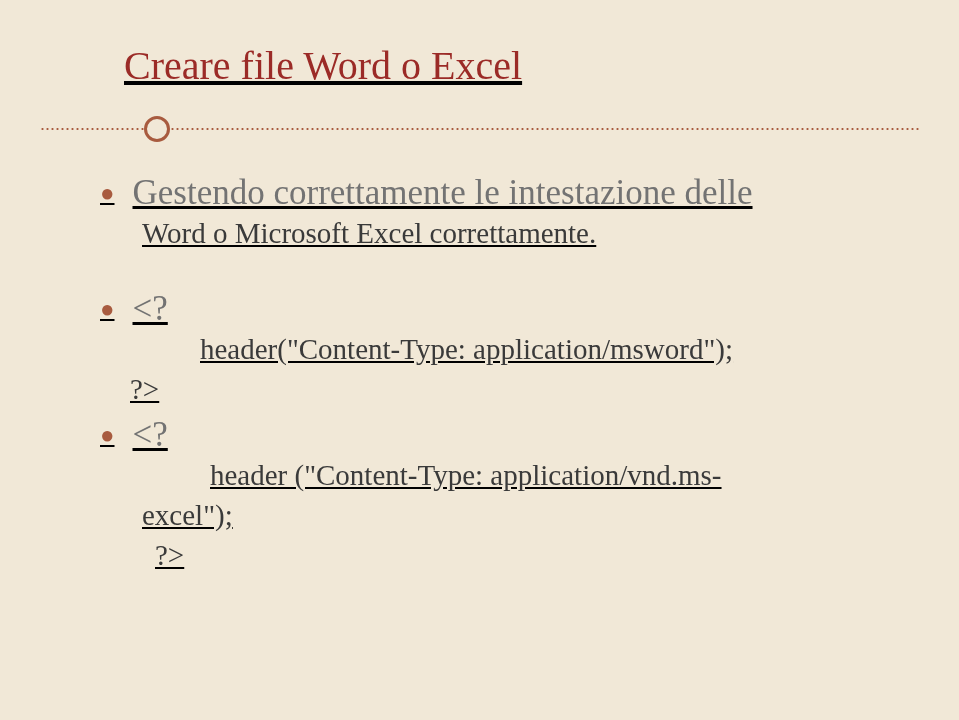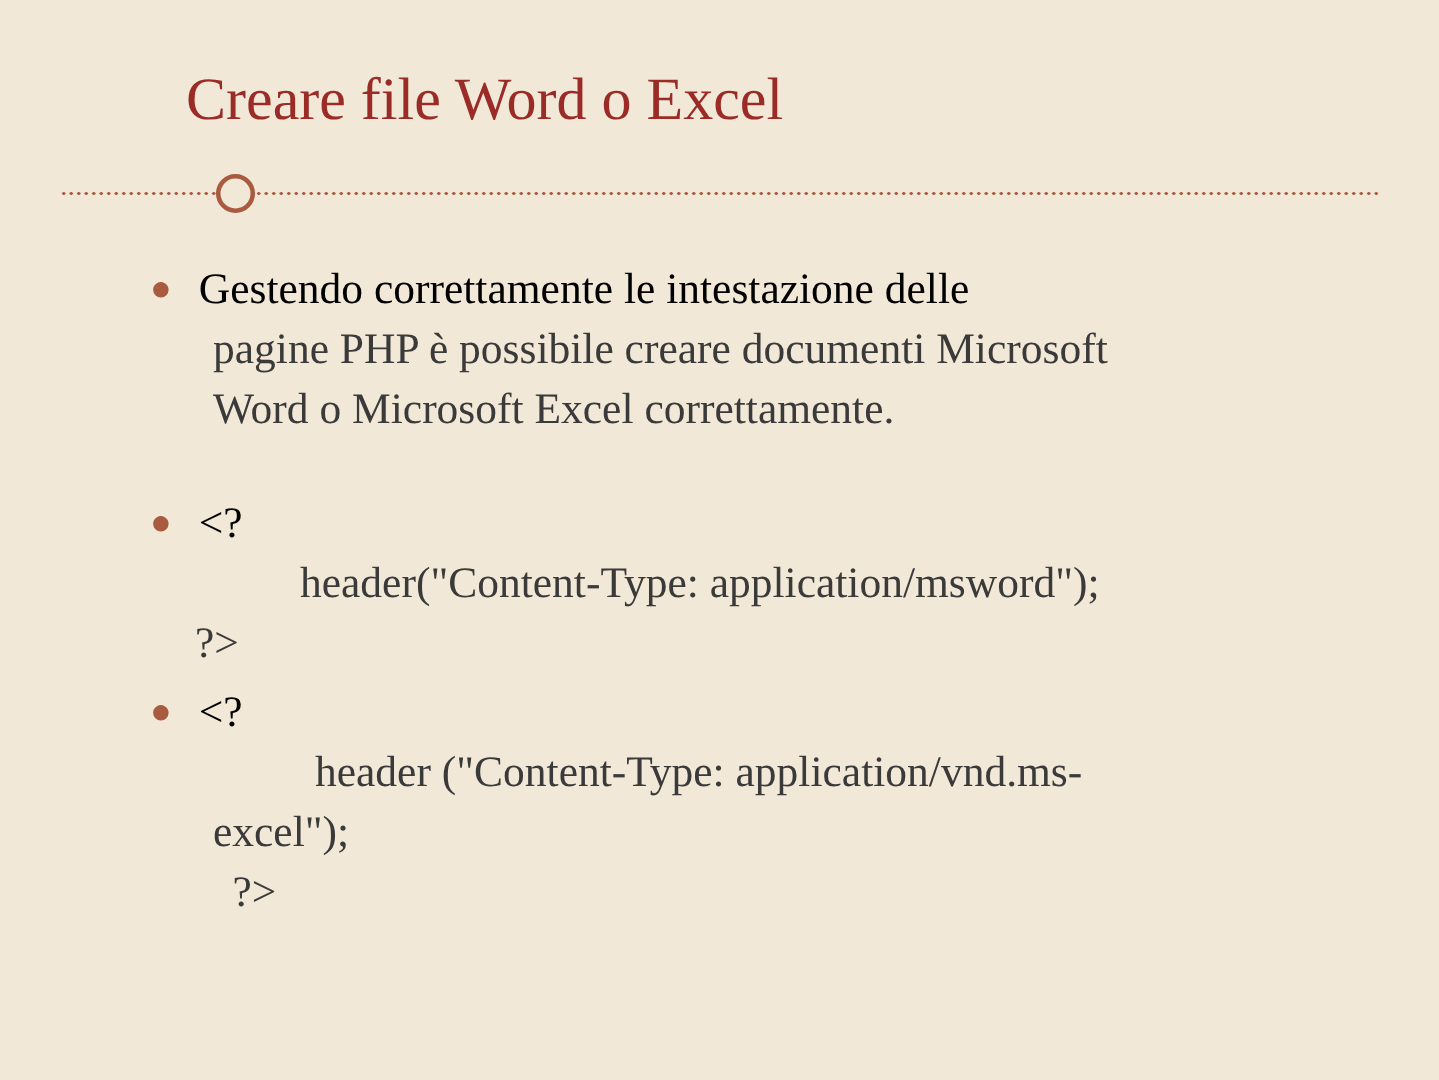--- a/index.html
+++ b/index.html
@@ -13,20 +13,21 @@
     background: #f1e8d7;
     font-family: Georgia, 'Times New Roman', serif;
     position: relative;
     overflow: hidden;
   }
   .slide {
     width: 100%;
     height: 100%;
     padding: 42px 80px 40px 80px;
     position: relative;
+    text-decoration: underline;
   }
   .title {
     color: #9b2b27;
     font-size: 40px;
     font-weight: normal;
     margin-bottom: 26px;
     padding-left: 44px;
   }
   .divider-wrap {
     position: relative;
@@ -67,22 +68,22 @@
     align-items: flex-start;
   }
   .bullet {
     color: #a85b3f;
     font-size: 24px;
     line-height: 40px;
     margin-right: 18px;
     flex-shrink: 0;
   }
   .bullet-text {
-    color: #000000;
-    font-size: 29px;
+    color: #737373;
+    font-size: 35px;
     line-height: 40px;
   }
   .sub-line {
     color: #3a3a3a;
     font-size: 29px;
     line-height: 40px;
     padding-left: 42px;
   }
   .close-tag {
     color: #3a3a3a;
@@ -102,21 +103,20 @@
     <div class="divider-circle"></div>
   </div>
 
   <div class="content">
 
     <div class="bullet-block">
       <div class="bullet-line">
         <span class="bullet">●</span>
         <span class="bullet-text">Gestendo correttamente le intestazione delle</span>
       </div>
-      <div class="sub-line">pagine PHP è possibile creare documenti Microsoft</div>
       <div class="sub-line">Word  o Microsoft Excel correttamente.</div>
     </div>
 
     <div class="bullet-block">
       <div class="bullet-line">
         <span class="bullet">●</span>
         <span class="bullet-text">&lt;?</span>
       </div>
       <div class="sub-line" style="padding-left: 100px;">header("Content-Type: application/msword");</div>
       <div class="close-tag">?&gt;</div>

